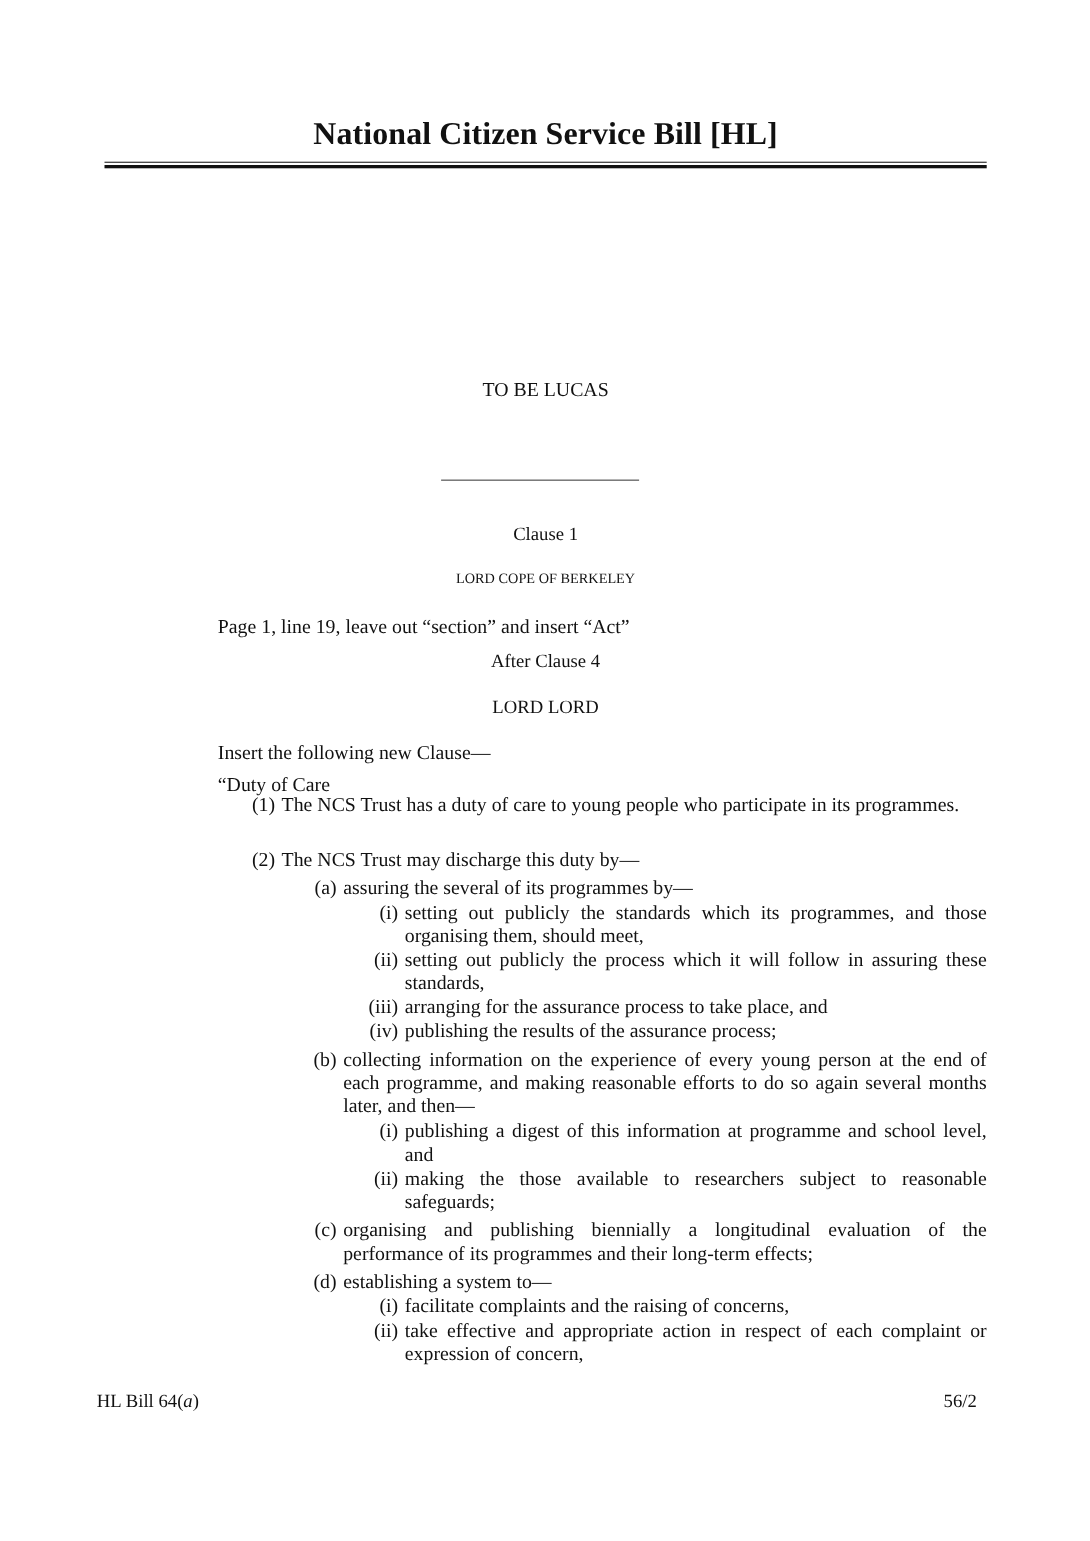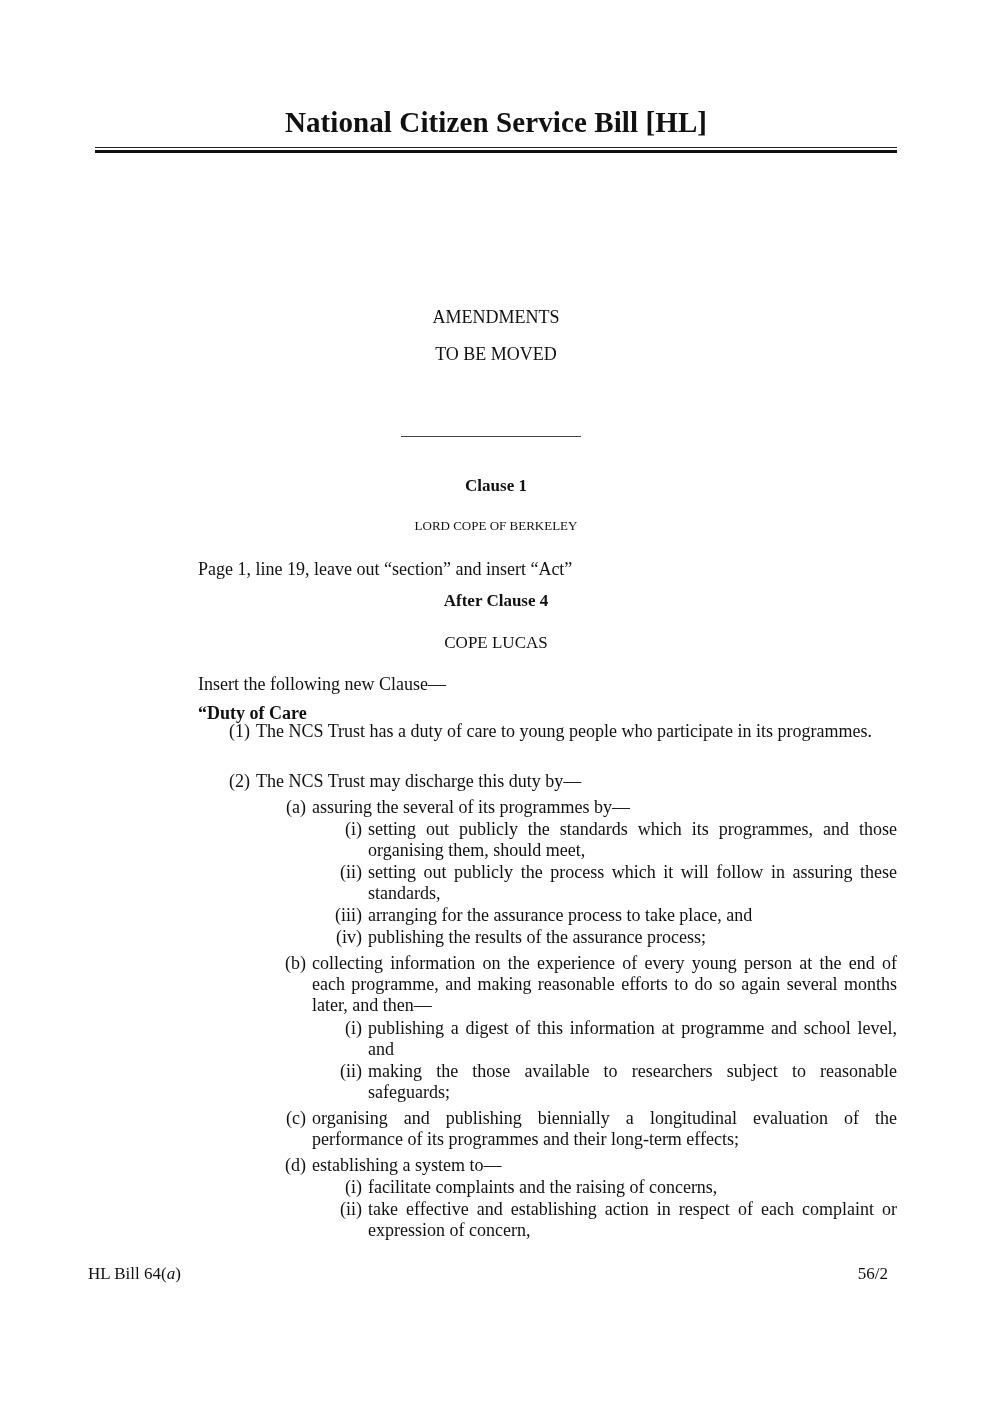--- a/index.html
+++ b/index.html
@@ -15,49 +15,48 @@
     font-weight: bold; font-size: 29px; letter-spacing: 0.1px;
   }
   .rule-thin { position: absolute; left: 95px; width: 802px; top: 147px; height: 1px; background: #222; }
   .rule-thick { position: absolute; left: 95px; width: 802px; top: 150px; height: 3px; background: #111; }
 
   .center-line {
     position: absolute; left: 95px; width: 802px; text-align: center;
     font-family: "Liberation Serif", serif; font-size: 18px;
   }
   .short-rule { position: absolute; left: 401px; width: 180px; top: 436px; height: 1px; background: #444; }
-  .bold { font-weight: bold; }
+  .bold { font-weight: normal; }
 
   .text {
     position: absolute; font-family: "Liberation Serif", serif; font-size: 18px; line-height: 21px; margin-top: 12px;
   }
   .item { position: absolute; font-family: "Liberation Serif", serif; font-size: 18px; line-height: 21px; }
   .item .num { position: absolute; text-align: right; }
   .item .body { position: absolute; text-align: justify; }
   .footer { position: absolute; top: 1264px; font-family: "Liberation Serif", serif; font-size: 17px; }
 </style>
 </head>
 <body>
 
 <div class="page">
 
   <div class="title">National Citizen Service Bill [HL]</div>
   <div class="rule-thin"></div>
   <div class="rule-thick"></div>
 
-  <div class="center-line" style="top:307px">AMENDMENTS</div>
-  <div class="center-line" style="top:344px">TO BE MOVED</div>
+  <div class="center-line" style="top:344px">TO BE LUCAS</div>
   <div class="short-rule"></div>
 
   <div class="center-line bold" style="top:476px; font-size:17px">Clause 1</div>
   <div class="center-line" style="top:518px; font-size:13px">LORD COPE OF BERKELEY</div>
   <div class="text" style="left:198px; top:547px">Page 1, line 19, leave out “section” and insert “Act”</div>
 
   <div class="center-line bold" style="top:591px; font-size:17px">After Clause 4</div>
-  <div class="center-line" style="top:633px; font-size:17px">COPE LUCAS</div>
+  <div class="center-line" style="top:633px; font-size:17px">LORD LORD</div>
   <div class="text" style="left:198px; top:662px">Insert the following new Clause—</div>
   <div class="text bold" style="left:198px; top:691px">“Duty of Care</div>
 
   <div class="item" style="top:721px; left:0">
     <span class="num" style="left:210px; width:40px">(1)</span>
     <span class="body" style="left:256px; width:641px">The NCS Trust has a duty of care to young people who participate in its programmes.</span>
   </div>
 
   <div class="item" style="top:771px; left:0">
     <span class="num" style="left:210px; width:40px">(2)</span>
@@ -106,19 +105,19 @@
   <div class="item" style="top:1155px; left:0">
     <span class="num" style="left:266px; width:40px">(d)</span>
     <span class="body" style="left:312px; width:585px">establishing a system to—</span>
   </div>
   <div class="item" style="top:1177px; left:0">
     <span class="num" style="left:310px; width:52px">(i)</span>
     <span class="body" style="left:368px; width:529px">facilitate complaints and the raising of concerns,</span>
   </div>
   <div class="item" style="top:1199px; left:0">
     <span class="num" style="left:310px; width:52px">(ii)</span>
-    <span class="body" style="left:368px; width:529px">take effective and establishing action in respect of each complaint or expression of concern,</span>
+    <span class="body" style="left:368px; width:529px">take effective and appropriate action in respect of each complaint or expression of concern,</span>
   </div>
 
   <div class="footer" style="left:88px"><span>HL Bill 64(</span><i>a</i><span>)</span></div>
   <div class="footer" style="right:103px">56/2</div>
 
 </div>
 
 </body></html>

